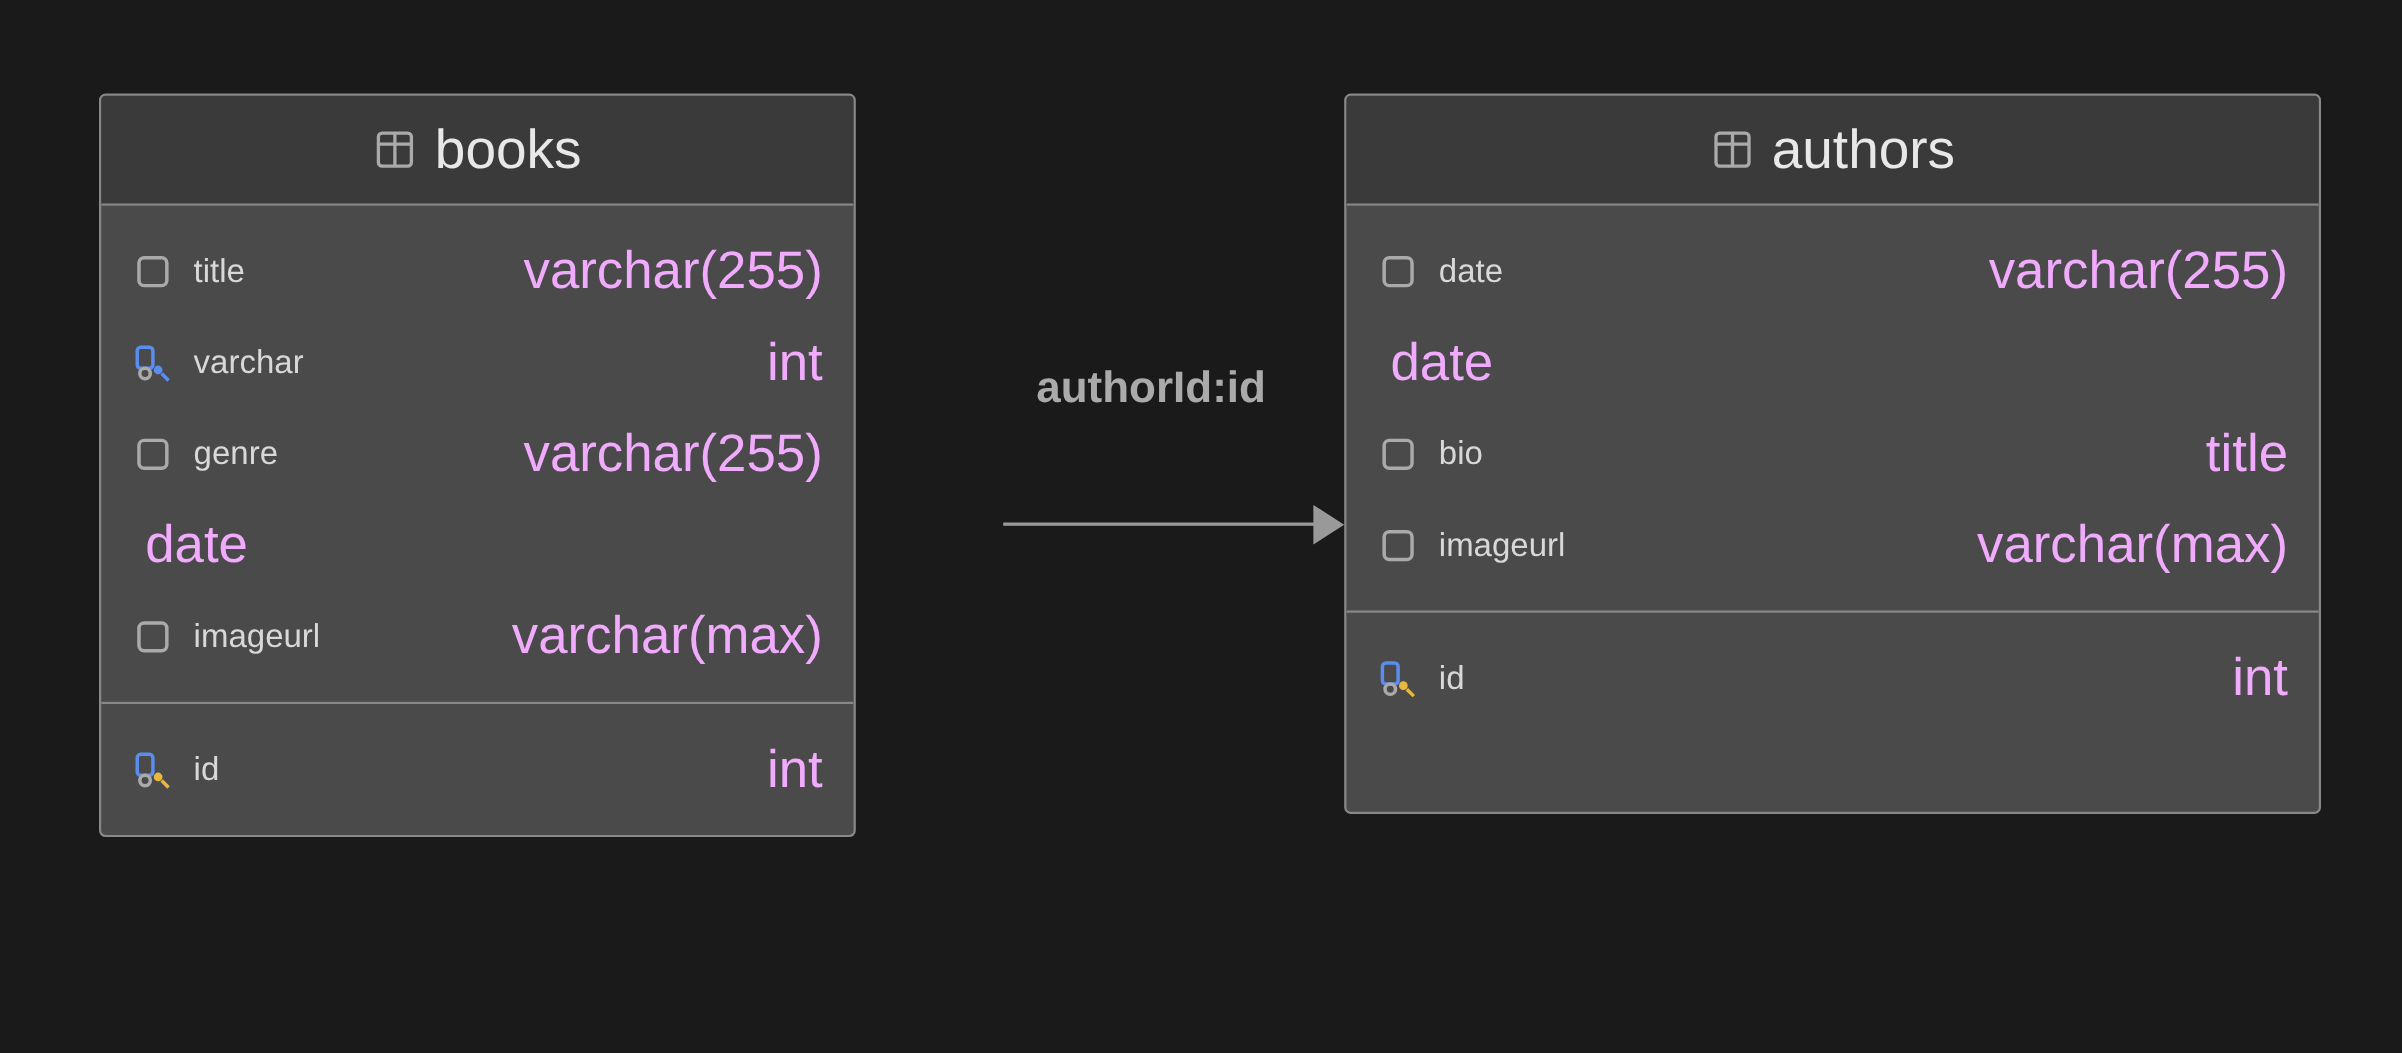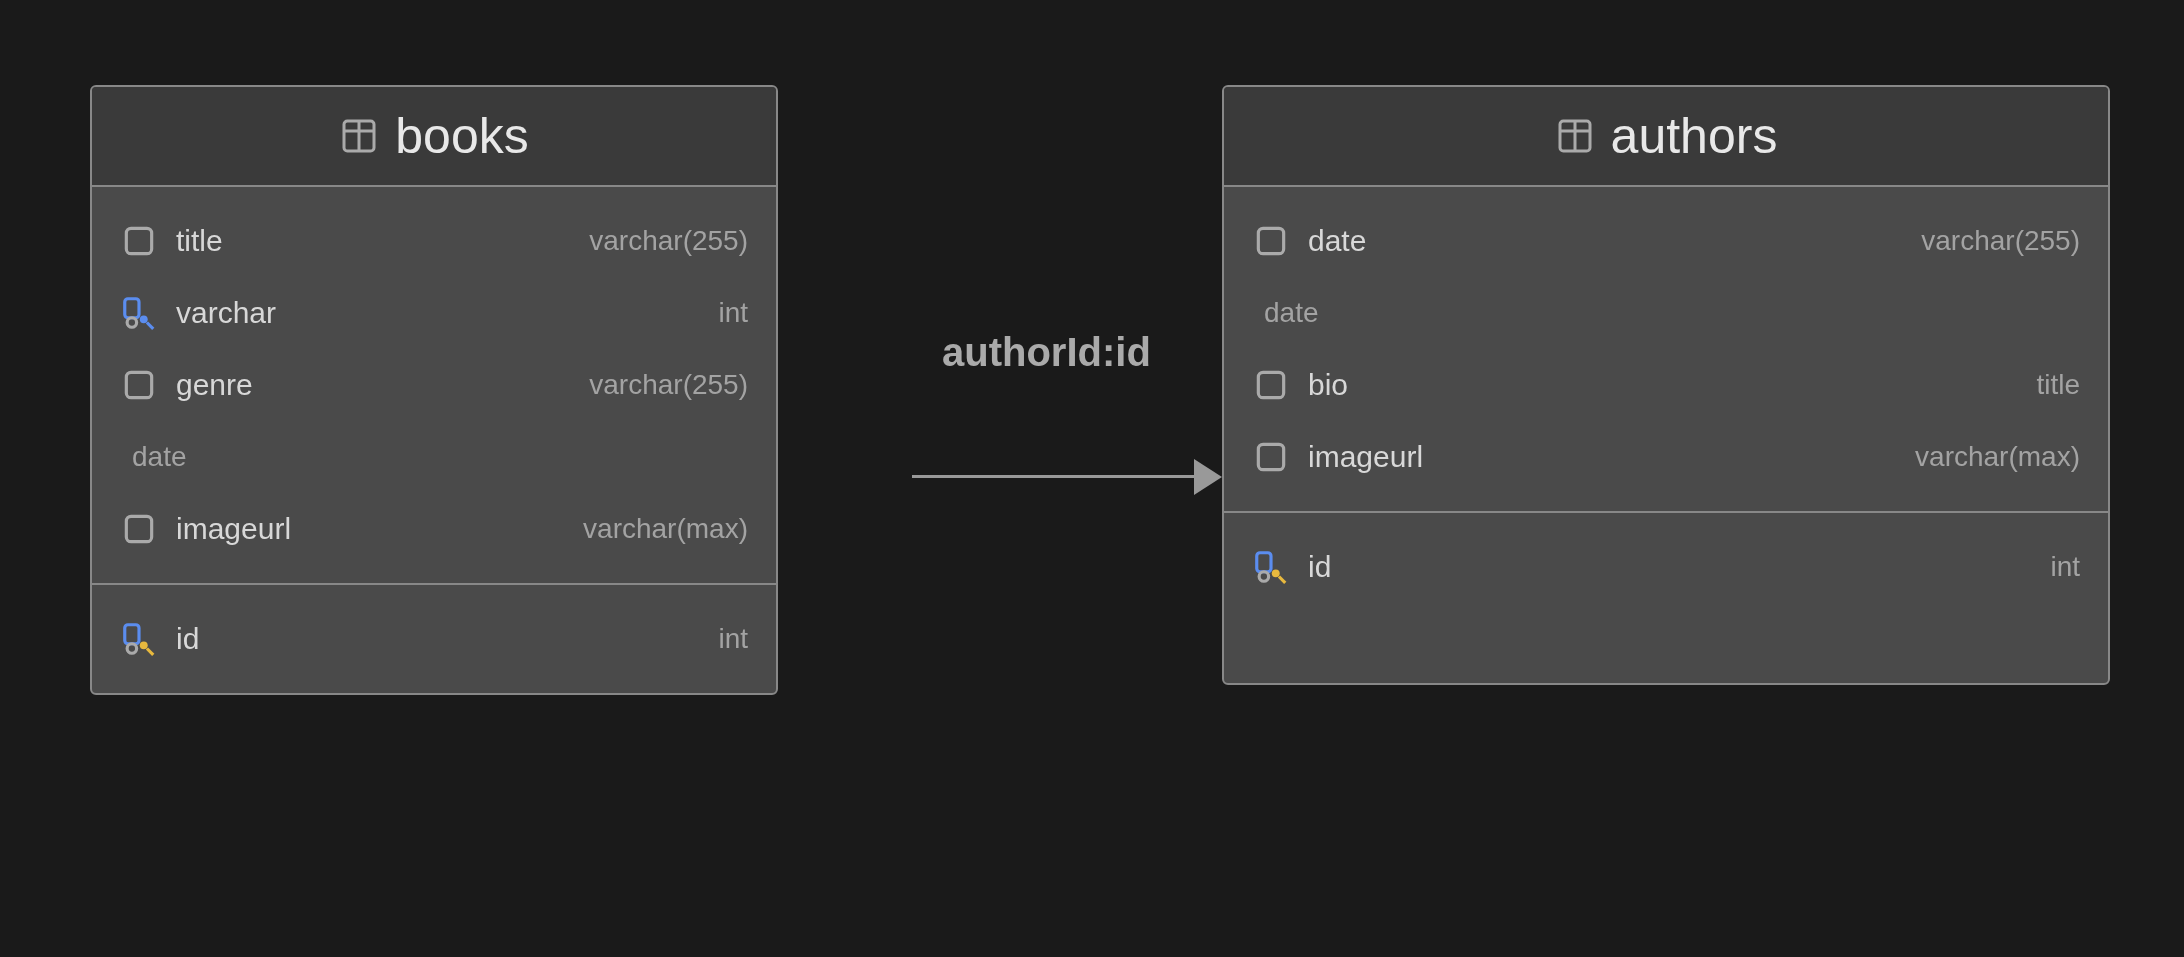--- a/index.html
+++ b/index.html
@@ -59,22 +59,22 @@
     }
     .column-name {
       color: #d8d8d8;
       font-size: 30px;
       font-weight: 400;
       white-space: nowrap;
       overflow: hidden;
       text-overflow: clip;
     }
     .column-type {
-      color: #a3a3a3;
-      font-size: 28px;
+      color: #f0abfc;
+      font-size: 48px;
       font-weight: 400;
       white-space: nowrap;
       padding-left: 12px;
     }
     .column-icon {
       width: 38px;
       height: 38px;
       flex-shrink: 0;
     }
     .section-divider {

